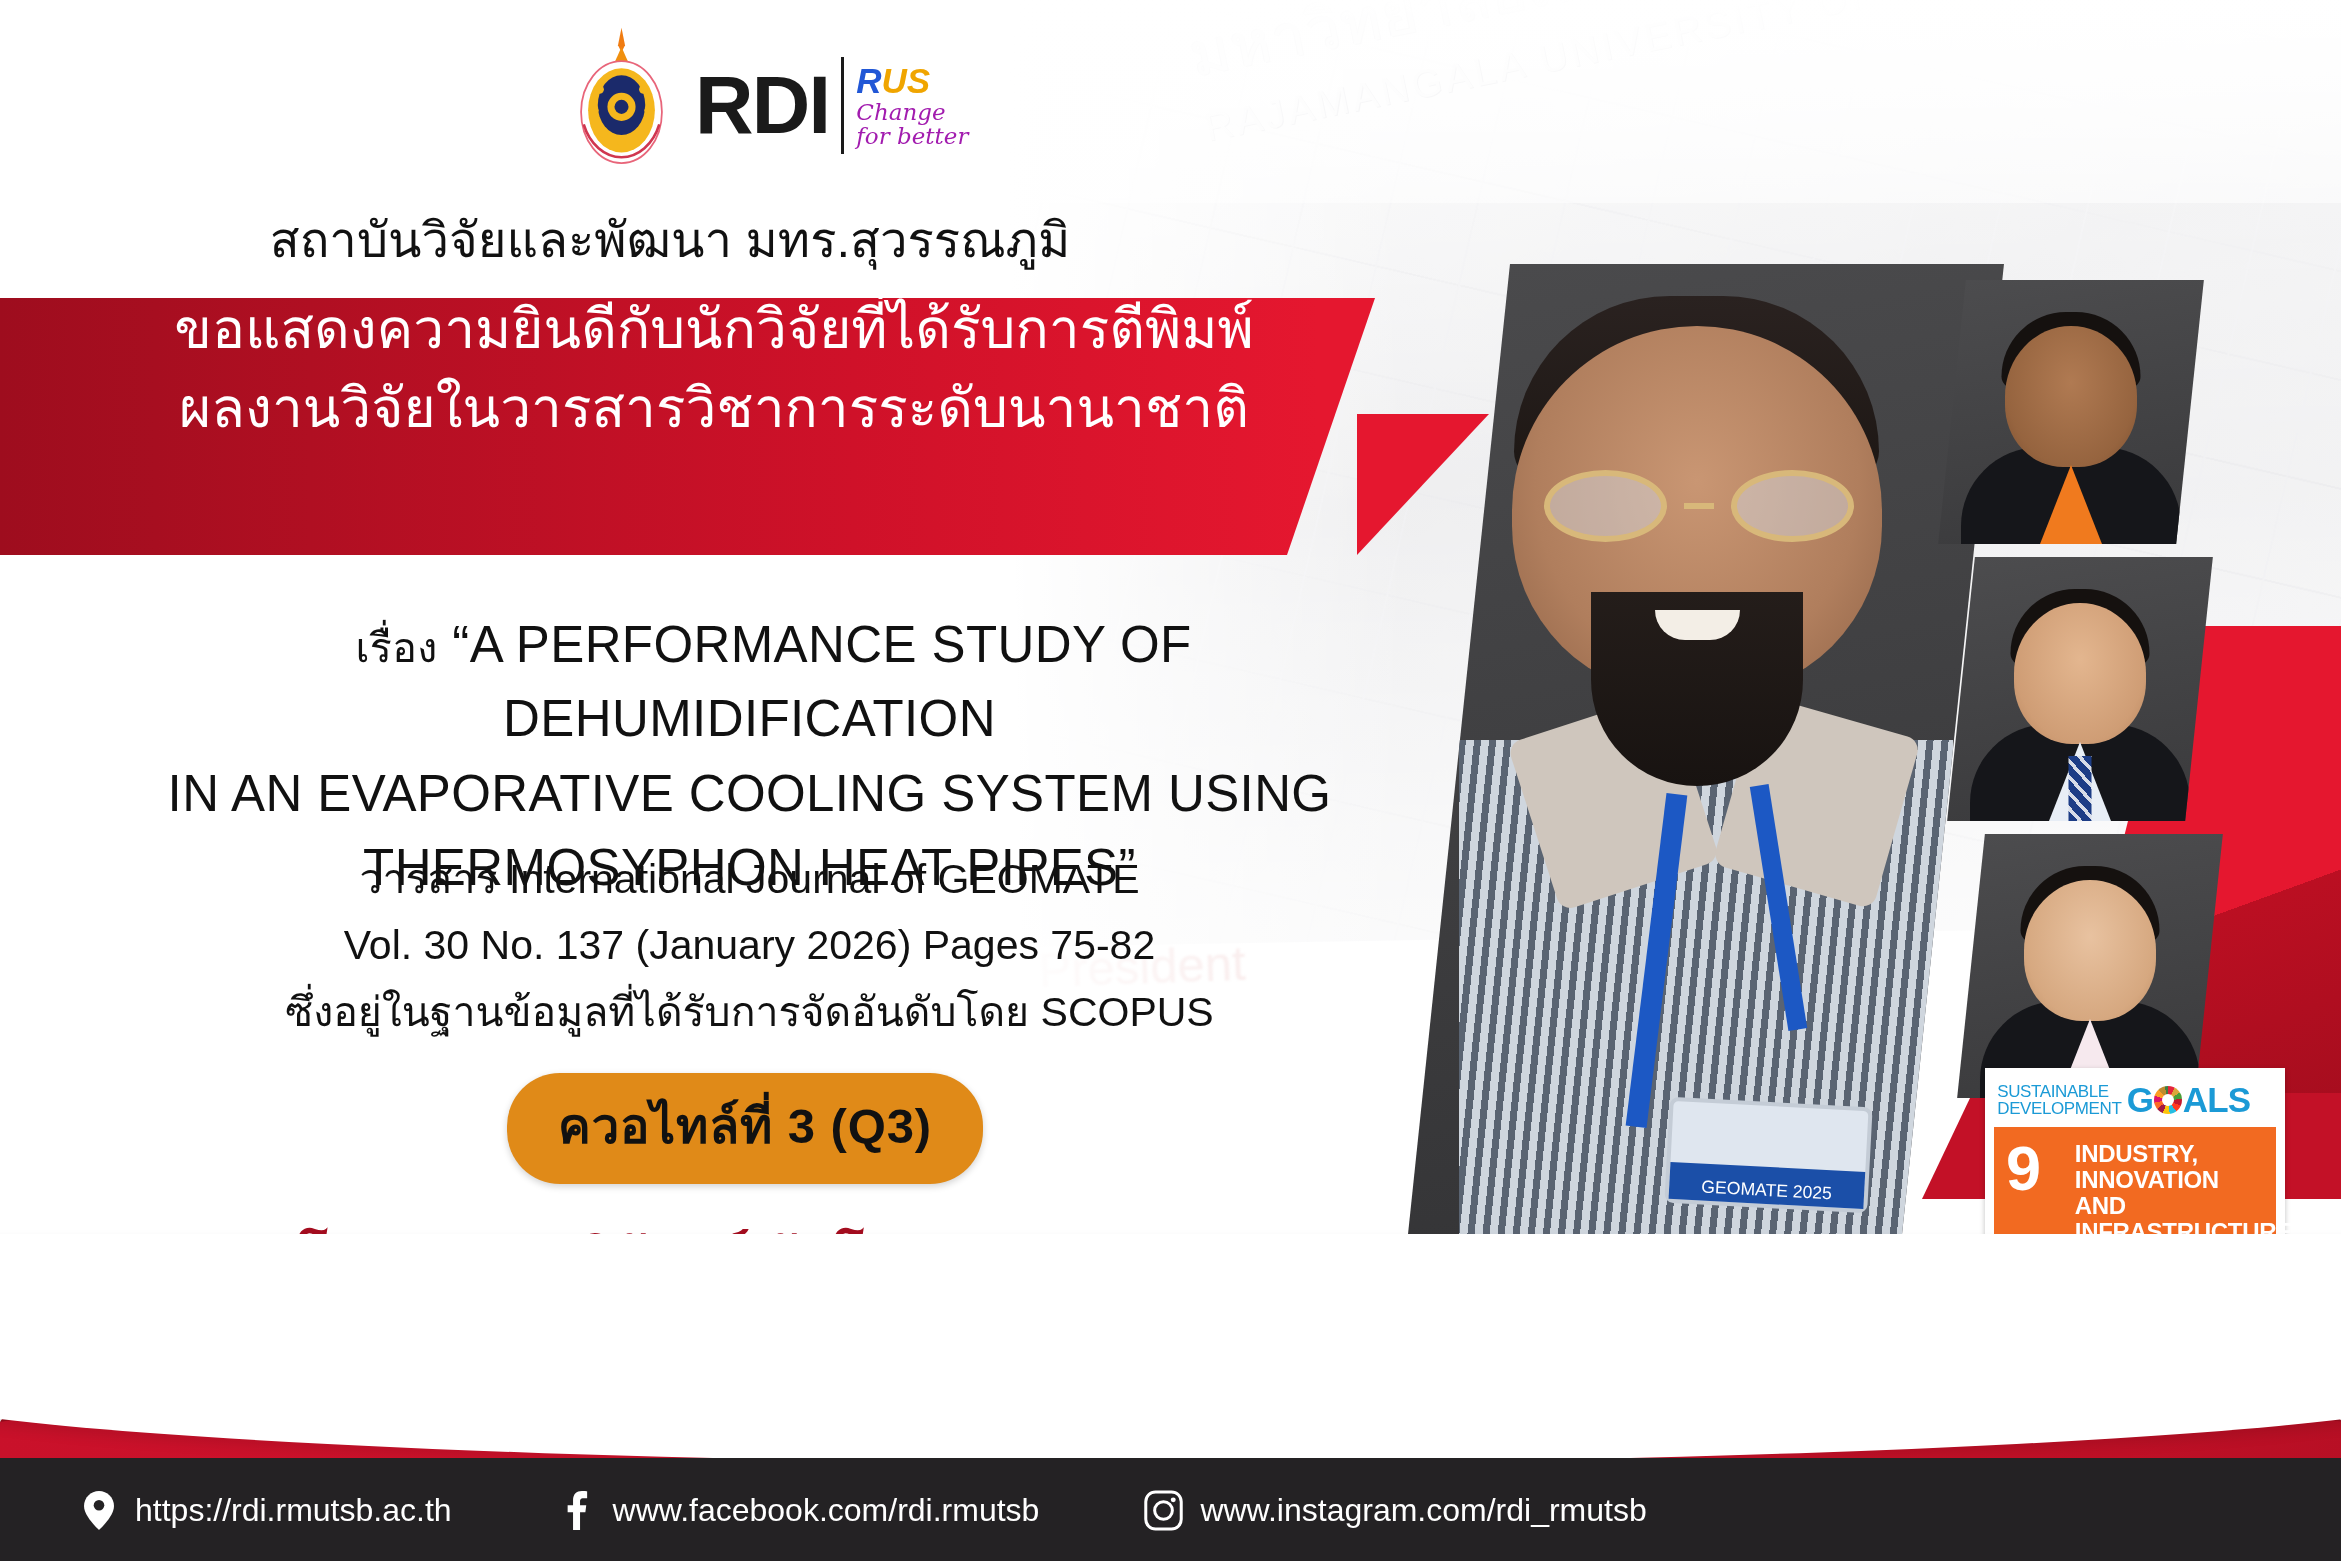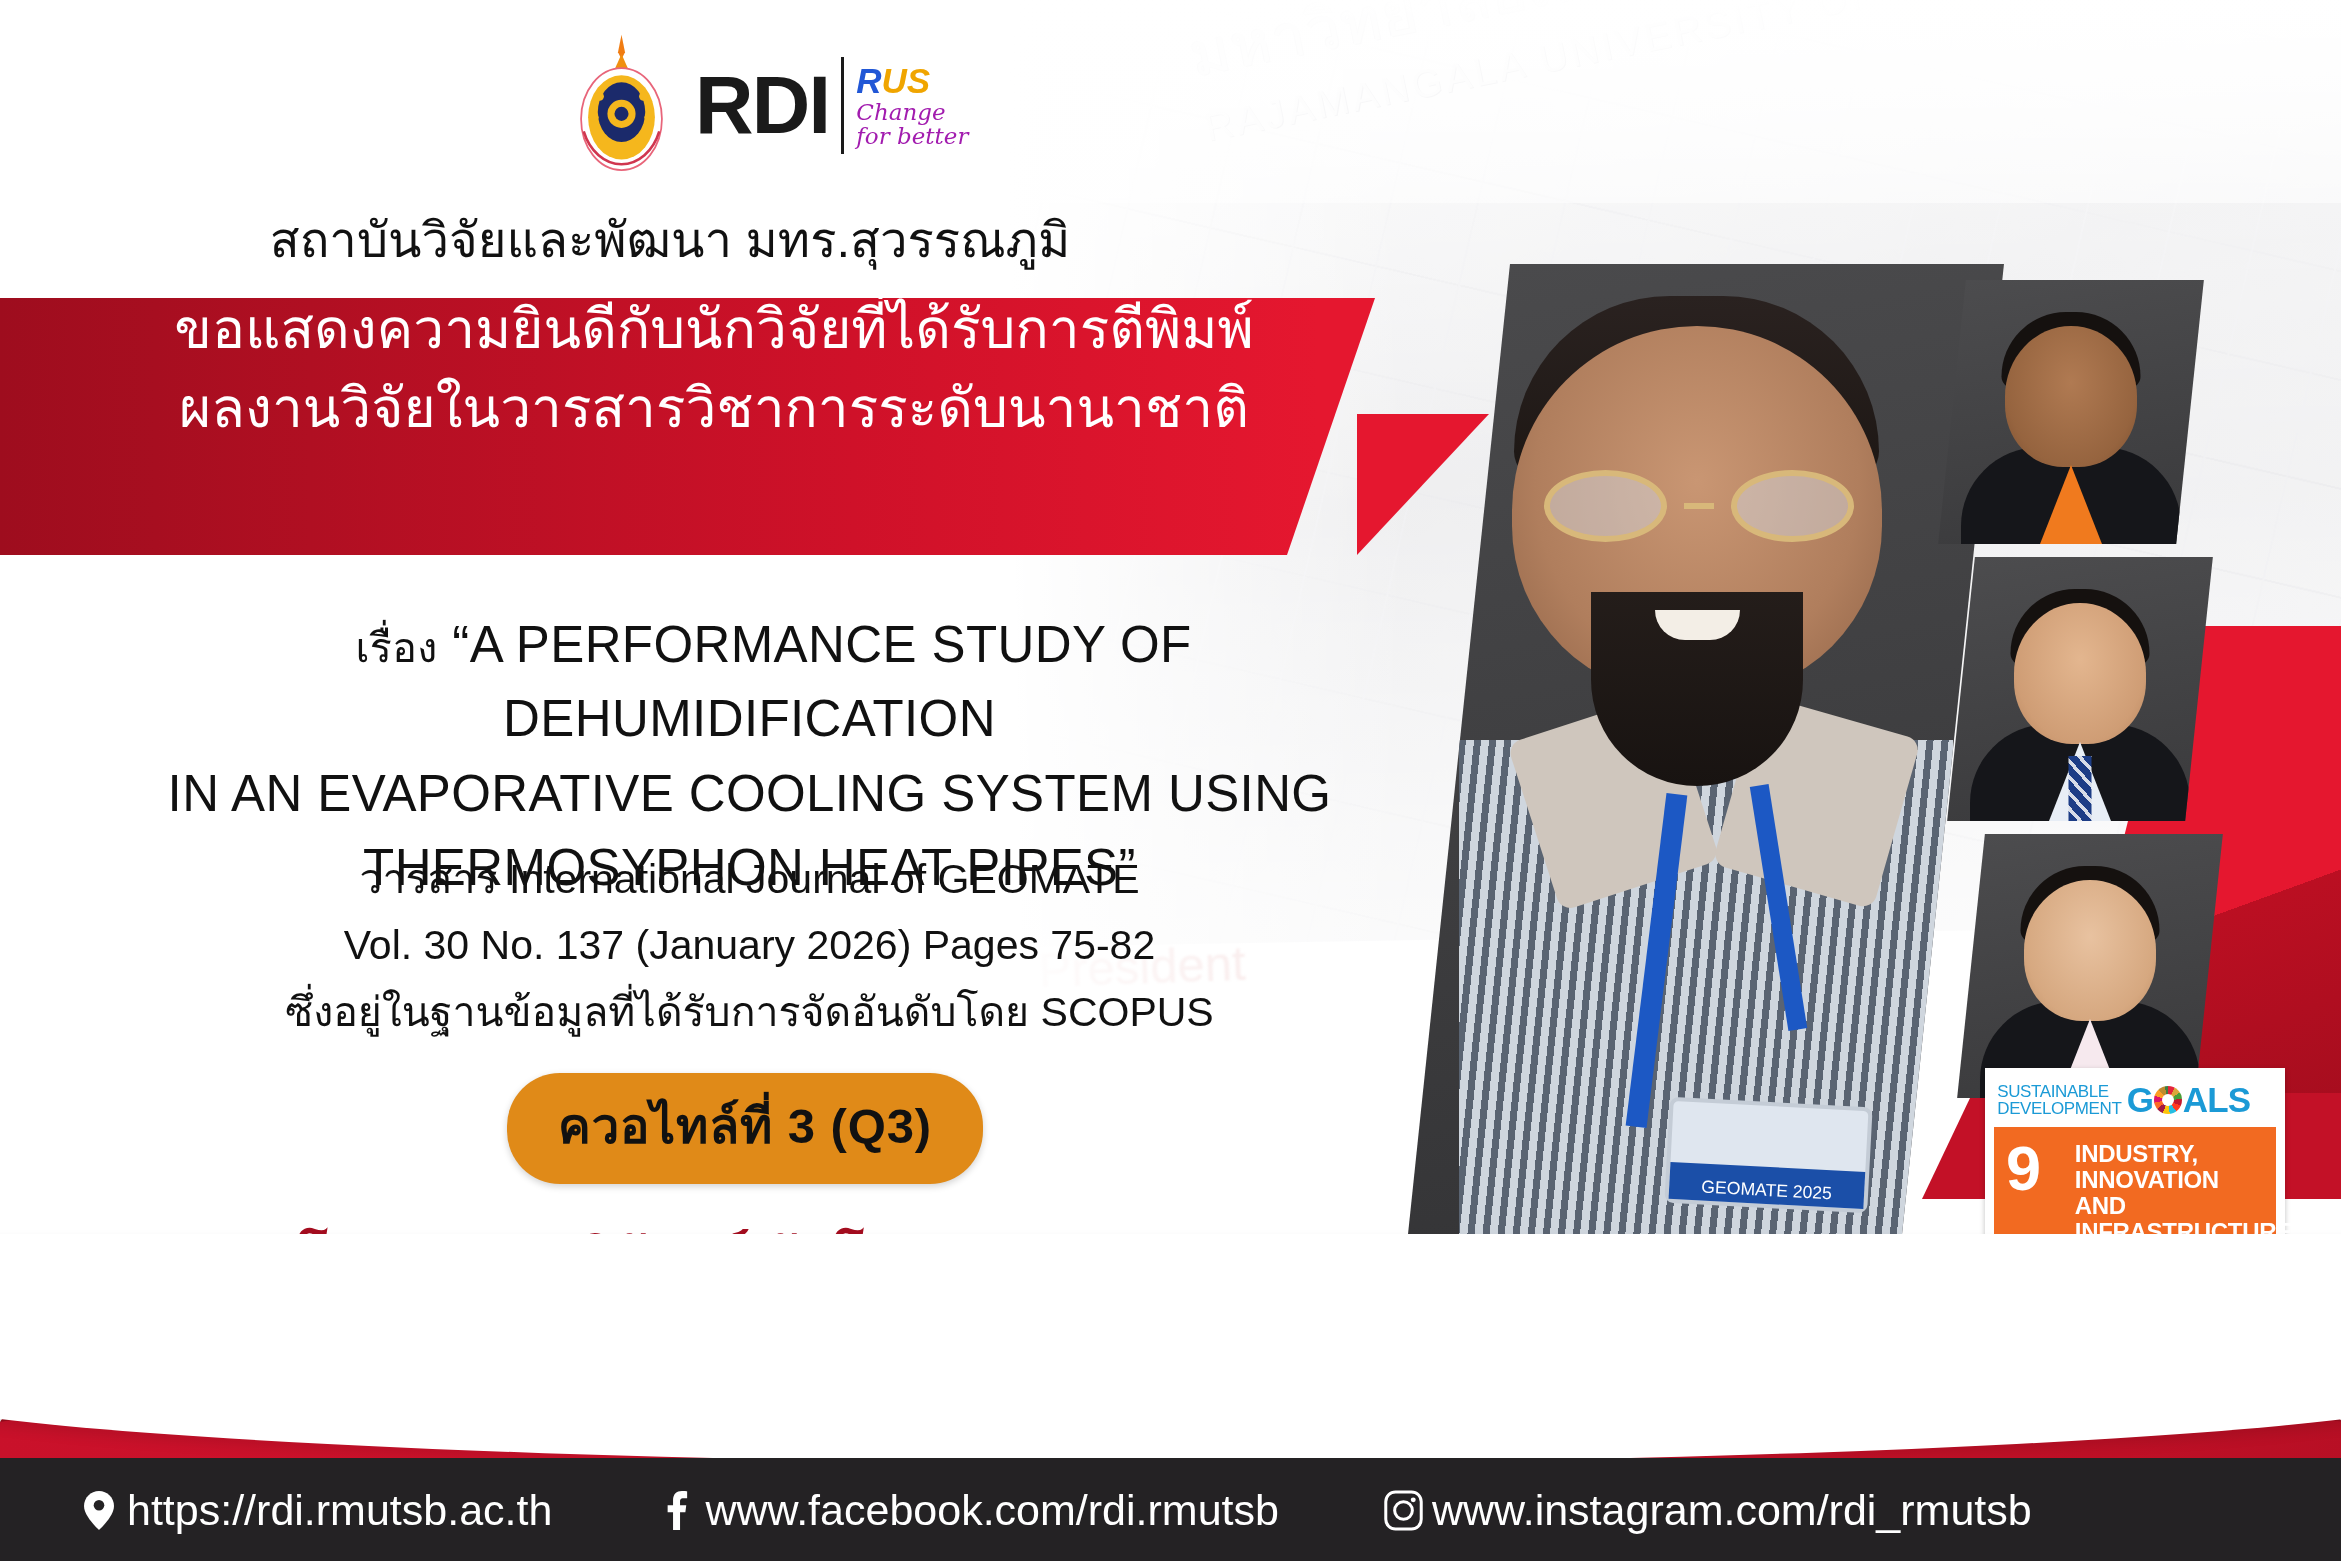--- a/index.html
+++ b/index.html
@@ -42,21 +42,21 @@
   .bg-signtext .en{ font-size:39px; letter-spacing:3.5px; white-space:nowrap; margin-top:5.3px;
     color:#f5f5f6; text-shadow:0.9px 0.9px 0 #d3d3d8; }
   .bg-president{
     position:absolute; left:1040px; top:934px; width:458px; height:150px;
     color:#efc9c9; opacity:.55; font-size:49px; transform:rotate(-2deg); filter:blur(0.9px);
   }
 
   
   .logo-row{
     position:absolute; left:564px; top:26.4px; width:405px; height:159px;
-    display:flex; align-items:center; gap:16px;
+    display:flex; gap:16px;
   }
   .seal{ width:115px; height:145px; position:relative; flex:0 0 auto; }
   .rdi-lockup{ display:flex; align-items:center; gap:12.3px; }
   .rdi-text{ font-weight:bold; font-size:81px; line-height:.9; color:#1a1a1a; letter-spacing:-1.8px; }
   .rdi-divider{ width:2.6px; height:97px; background:#1a1a1a; }
   .rdi-right{ display:flex; flex-direction:column; justify-content:center; line-height:1.05; }
   .rus{ font-size:35px; font-weight:bold; font-style:italic; }
   .rus .r{ color:#2157d6; }
   .rus .us{ color:#f0a500; }
   .tag{ font-size:23px; font-style:italic; color:#a21caf; font-family:"DejaVu Serif", serif; }
@@ -218,21 +218,21 @@
   .curve-white{
     position:absolute; left:-159px; top:1234px; width:2662px; height:229px;
     background:#ffffff;
     border-radius:0 0 100% 100% / 0 0 167px 167px;
     box-shadow:0 7px 12.3px rgba(0,0,0,.10);
   }
   .footer{
     position:absolute; left:0; bottom:0; width:2342px; height:104px;
     background:#242224; display:flex; align-items:center;
   }
-  .foot-item{ display:flex; align-items:center; gap:8px; color:#fff; font-size:43px; white-space:nowrap; }
+  .foot-item{ display:flex; align-items:center; gap:16px; color:#fff; font-size:32px; white-space:nowrap; }
   .foot-item:nth-child(1){ margin-left:78px; }
   .foot-item:nth-child(2){ margin-left:104px; }
   .foot-item:nth-child(3){ margin-left:104px; }
   .foot-item:nth-child(4){ margin-left:104px; }
   .ic{ width:41px; height:41px; display:flex; align-items:center; justify-content:center; flex:0 0 auto; }
   .ic svg{ display:block; }
 </style>
 </head>
 <body>
 

